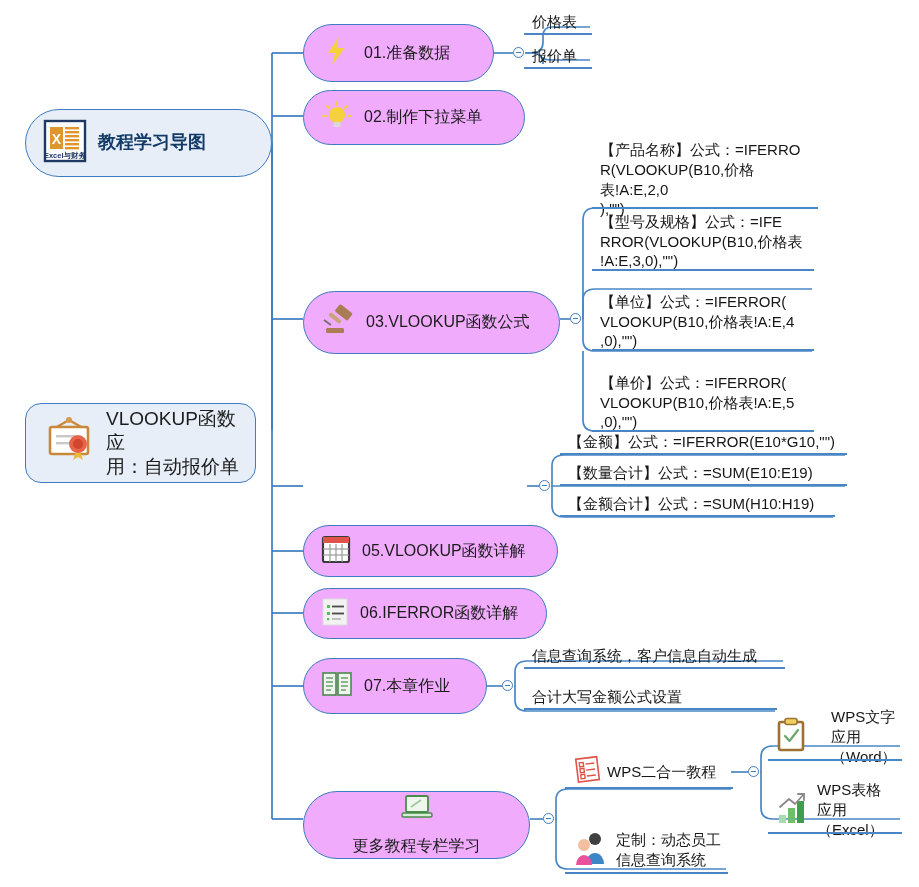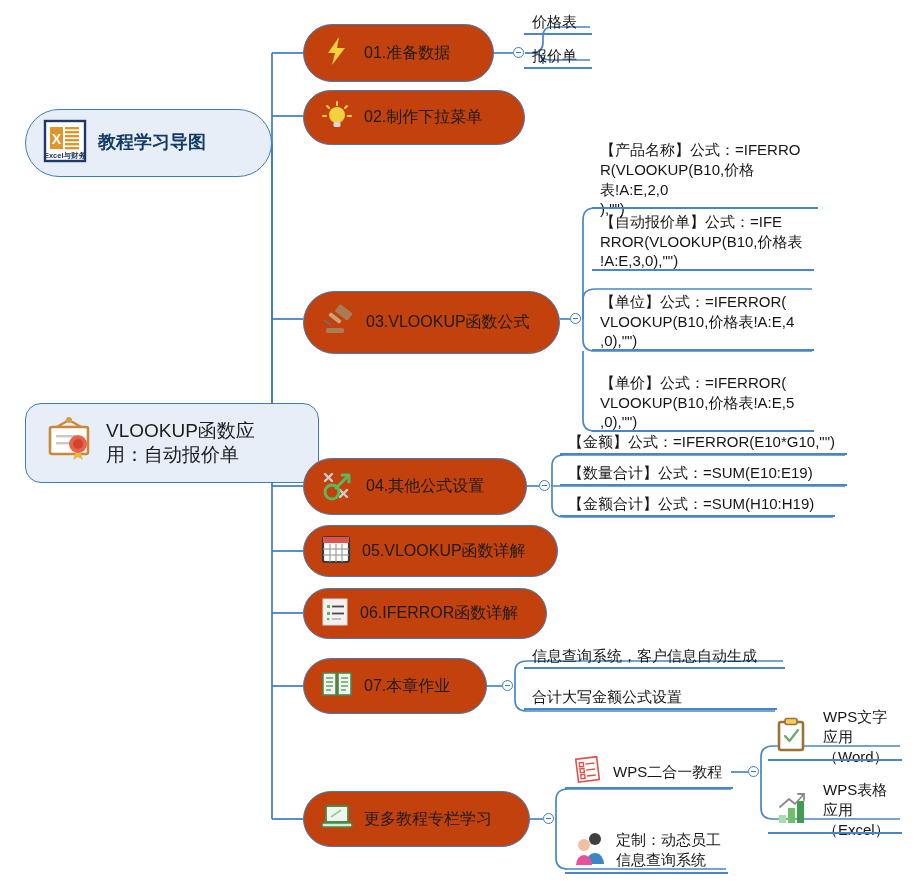--- a/index.html
+++ b/index.html
@@ -3,21 +3,21 @@
 <meta charset="utf-8">
 <style>
   html,body{margin:0;padding:0;background:#ffffff;}
   body{width:919px;height:887px;position:relative;overflow:hidden;
        font-family:"Liberation Sans","DejaVu Sans",sans-serif;color:#1a1a1a;}
   #canvas{position:absolute;inset:0;width:919px;height:887px;}
   svg.wires{position:absolute;left:0;top:0;width:919px;height:887px;pointer-events:none;}
 
   
   .node{position:absolute;box-sizing:border-box;display:flex;align-items:center;
-        background:#c2410c;border:1.6px solid #3d7cc0;border-radius:999px;
+        background:#f0abfc;border:1.6px solid #3d7cc0;border-radius:999px;
         padding:0 16px;gap:10px;}
   .node.root{background:#e7eef8;border:1.7px solid #3d7cc0;border-radius:16px;}
   .node.header{background:#e7eef8;border:1.7px solid #3d7cc0;border-radius:999px;}
   .node .lbl{font-size:16px;line-height:1.28;color:#1c1c1c;white-space:pre-line;}
   .node.root .lbl{font-size:19px;}
   .node.header .lbl{font-size:18px;font-weight:bold;color:#123a66;text-align:center;}
 
   
   .leaf{position:absolute;box-sizing:border-box;display:flex;align-items:center;
         padding:0 6px 0 8px;}
@@ -117,21 +117,21 @@
             <rect x="23" y="21" width="14" height="2.4"></rect>
           <rect x="23" y="25" width="14" height="2.4"></rect>
             <rect x="23" y="29" width="14" height="2.4"></rect>
         </g>
         <text x="23" y="40" font-size="7.5" font-weight="bold" fill="#1f3864" text-anchor="middle" font-family="Liberation Sans, sans-serif">Excel与财务</text>
       </svg>
     </span>
     <span class="lbl">教程学习导图</span>
   </div>
 
-  <div class="node root" style="left:25px;top:403px;width:294px;height:80px;">
+  <div class="node root" style="left:25px;top:403px;width:231px;height:80px;">
     <span class="ico">
       <svg width="54" height="54" viewBox="0 0 54 54">
         <path d="M27 6 L13 14 M27 6 L41 14" stroke="#c8893a" stroke-width="2.2" fill="none"></path>
         <circle cx="27" cy="6" r="3" fill="#d79a4a"></circle>
         <rect x="8" y="13" width="38" height="27" rx="2" fill="#ffffff" stroke="#c8893a" stroke-width="2.6"></rect>
         <rect x="14" y="21" width="20" height="2.4" fill="#c9c9c9"></rect>
         <rect x="14" y="28" width="16" height="2.4" fill="#c9c9c9"></rect>
         <path d="M35 34 l-4 12 5-3 5 3 -4 -12z" fill="#e8b93c"></path>
         <circle cx="36" cy="30" r="9" fill="#e9634a"></circle>
         <circle cx="36" cy="30" r="5" fill="#d14530"></circle>
@@ -188,54 +188,38 @@
     <span class="lbl">03.VLOOKUP函数公式</span>
   </div>
   <div class="knob" style="left:570px;top:313px;"></div>
   <div class="leaf" style="left:592px;top:150px;width:226px;height:59px;">
     <span class="ltxt">【产品名称】公式：=IFERRO
 R(VLOOKUP(B10,价格表!A:E,2,0
 ),"")</span>
     <span class="rule"></span>
   </div>
   <div class="leaf" style="left:592px;top:212px;width:222px;height:59px;">
-    <span class="ltxt">【自动报价单】公式：=IFE
+    <span class="ltxt">【型号及规格】公式：=IFE
 RROR(VLOOKUP(B10,价格表
 !A:E,3,0),"")</span>
     <span class="rule"></span>
   </div>
   <div class="leaf" style="left:592px;top:292px;width:222px;height:59px;">
     <span class="ltxt">【单位】公式：=IFERROR(
 VLOOKUP(B10,价格表!A:E,4
 ,0),"")</span>
     <span class="rule"></span>
   </div>
   <div class="leaf" style="left:592px;top:373px;width:222px;height:59px;">
     <span class="ltxt">【单价】公式：=IFERROR(
 VLOOKUP(B10,价格表!A:E,5
 ,0),"")</span>
     <span class="rule"></span>
   </div>
 
-  <div class="node" style="left:303px;top:458px;width:224px;height:57px;">
-    <span class="ico">
-      <svg width="36" height="34" viewBox="0 0 36 34">
-        <g stroke="#cfcfcf" stroke-width="2.4" stroke-linecap="round">
-          <path d="M5 6 L12 13"></path>
-            <path d="M12 6 L5 13"></path>
-          <path d="M20 22 L27 29"></path>
-            <path d="M27 22 L20 29"></path>
-        </g>
-        <circle cx="12" cy="24" r="7" fill="none" stroke="#5cb85c" stroke-width="3"></circle>
-        <path d="M16 20 L28 8" stroke="#5cb85c" stroke-width="3" stroke-linecap="round"></path>
-        <path d="M22 7 L29 7 L29 14" fill="none" stroke="#5cb85c" stroke-width="3" stroke-linecap="round" stroke-linejoin="round"></path>
-      </svg>
-    </span>
-    <span class="lbl">04.其他公式设置</span>
-  </div>
   <div class="knob" style="left:539px;top:480px;"></div>
   <div class="leaf" style="left:560px;top:428px;width:287px;height:27px;">
     <span class="ltxt">【金额】公式：=IFERROR(E10*G10,"")</span>
     <span class="rule"></span>
   </div>
   <div class="leaf" style="left:560px;top:459px;width:287px;height:27px;">
     <span class="ltxt">【数量合计】公式：=SUM(E10:E19)</span>
     <span class="rule"></span>
   </div>
   <div class="leaf" style="left:560px;top:490px;width:275px;height:27px;">
@@ -303,33 +287,33 @@
   <div class="knob" style="left:502px;top:680px;"></div>
   <div class="leaf" style="left:524px;top:642px;width:261px;height:27px;">
     <span class="ltxt">信息查询系统，客户信息自动生成</span>
     <span class="rule"></span>
   </div>
   <div class="leaf" style="left:524px;top:683px;width:253px;height:27px;">
     <span class="ltxt">合计大写金额公式设置</span>
     <span class="rule"></span>
   </div>
 
-  <div class="node" style="left:303px;top:791px;width:227px;height:56px;">
+  <div class="node" style="left:303px;top:791px;width:227px;height:68px;flex-direction:column;">
     <span class="ico">
       <svg width="34" height="30" viewBox="0 0 34 30">
         <rect x="6" y="4" width="22" height="16" rx="1.5" fill="#eef7ee" stroke="#4a8a4a" stroke-width="1.8"></rect>
         <path d="M11 15 L21 8" stroke="#9ec79e" stroke-width="1.6"></path>
         <rect x="2" y="21" width="30" height="4" rx="1.5" fill="#d8ecd8" stroke="#4a8a4a" stroke-width="1.5"></rect>
       </svg>
     </span>
     <span class="lbl">更多教程专栏学习</span>
   </div>
   <div class="knob" style="left:543px;top:813px;"></div>
 
-  <div class="leaf" style="left:565px;top:755px;width:168px;height:34px;gap:6px;">
+  <div class="leaf" style="left:565px;top:755px;width:168px;height:34px;">
     <span class="ico" style="margin-right:4px;">
       <svg width="30" height="30" viewBox="0 0 30 30">
         <rect x="4" y="3" width="21" height="23" fill="#ffffff" stroke="#e0534a" stroke-width="1.6" transform="rotate(-7 14 14)"></rect>
         <g stroke="#e0534a" stroke-width="1.4" transform="rotate(-7 14 14)">
           <rect x="7" y="7" width="4" height="4" fill="none"></rect>
           <rect x="7" y="13" width="4" height="4" fill="none"></rect>
           <rect x="7" y="19" width="4" height="4" fill="none"></rect>
           <path d="M13 9 L22 9"></path>
             <path d="M13 15 L22 15"></path>
             <path d="M13 21 L22 21"></path>
@@ -349,34 +333,34 @@
         <path d="M3 35 a8 10 0 0 1 16 0 z" fill="#e8519b"></path>
       </svg>
     </span>
     <span class="ltxt">定制：动态员工
 信息查询系统</span>
     <span class="rule"></span>
   </div>
 
   <div class="knob" style="left:748px;top:766px;"></div>
 
-  <div class="leaf" style="left:768px;top:713px;width:134px;height:48px;gap:14px;">
+  <div class="leaf" style="left:768px;top:713px;width:134px;height:48px;gap:22px;">
     <span class="ico" style="margin-right:3px;">
       <svg width="30" height="36" viewBox="0 0 30 36">
         <rect x="3" y="5" width="24" height="28" rx="2" fill="#ffffff" stroke="#9c7233" stroke-width="2.6"></rect>
         <rect x="9" y="1.5" width="12" height="6" rx="2" fill="#f0cf62" stroke="#9c7233" stroke-width="1.6"></rect>
         <path d="M9 19 L13.5 24 L22 13" fill="none" stroke="#6aa96a" stroke-width="2.2" stroke-linecap="round" stroke-linejoin="round"></path>
       </svg>
     </span>
     <span class="ltxt">WPS文字应用
 （Word）</span>
     <span class="rule"></span>
   </div>
 
-  <div class="leaf" style="left:768px;top:786px;width:134px;height:48px;gap:12px;">
+  <div class="leaf" style="left:768px;top:786px;width:134px;height:48px;gap:6px;">
     <span class="ico" style="margin-right:3px;">
       <svg width="32" height="34" viewBox="0 0 32 34">
         <rect x="3" y="24" width="7" height="8" fill="#a8dca8"></rect>
         <rect x="12" y="17" width="7" height="15" fill="#6cc06c"></rect>
         <rect x="21" y="10" width="7" height="22" fill="#3f9e4d"></rect>
         <path d="M4 16 L13 8 L19 13 L28 3" fill="none" stroke="#8a8a8a" stroke-width="1.8" stroke-linecap="round" stroke-linejoin="round"></path>
         <path d="M22 3 L28 3 L28 9" fill="none" stroke="#8a8a8a" stroke-width="1.8" stroke-linecap="round" stroke-linejoin="round"></path>
       </svg>
     </span>
     <span class="ltxt">WPS表格应用

